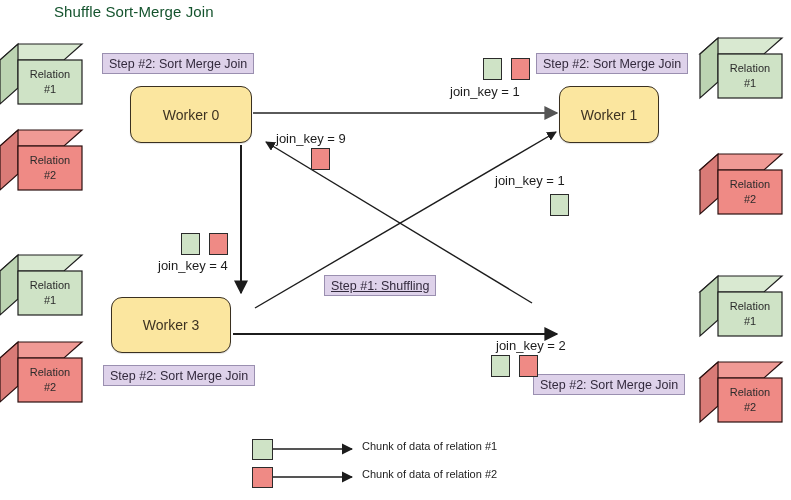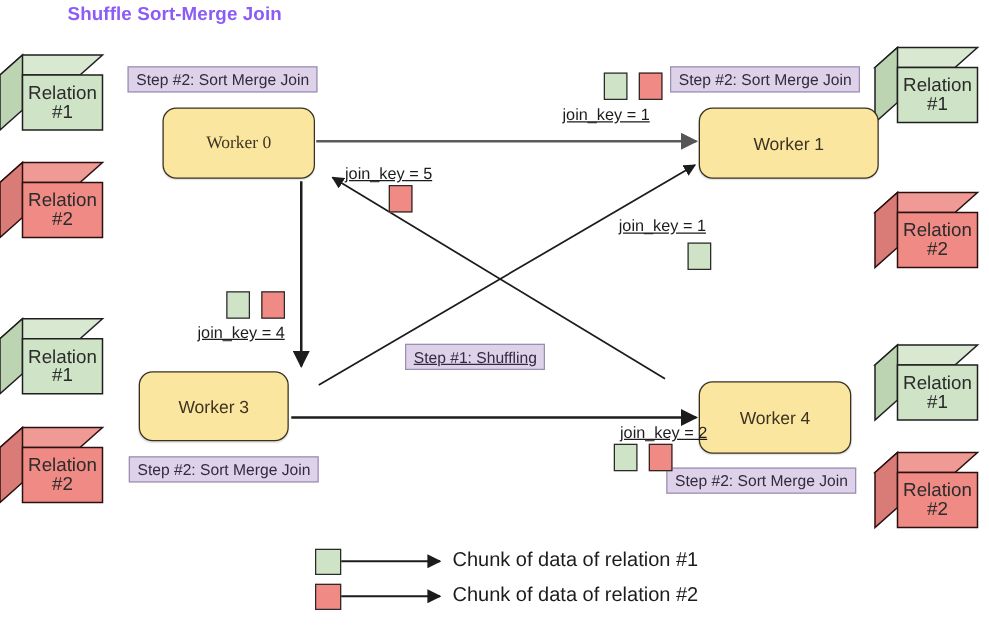--- a/index.html
+++ b/index.html
@@ -11,21 +11,21 @@
     position:relative;
   }
   #stage{position:absolute;inset:0;width:791px;height:500px;}
   svg#canvas{position:absolute;left:0;top:0;width:791px;height:500px;}
 
   .abs{position:absolute;}
 
   
   .title{
     left:54px;top:3px;
-    font-size:15px;font-weight:bold;color:#8b5cf6;
+    font-size:15px;font-weight:normal;color:#14532d;
     letter-spacing:0.1px;
     white-space:nowrap;
   }
 
   
   .worker{
     box-sizing:border-box;
     background:#fbe69f;
     border:1px solid #3a3020;
     border-radius:11px;
@@ -50,33 +50,33 @@
   
   .chunk{
     box-sizing:border-box;
     border:1px solid #2b2b2b;
   }
   .chunk.g{background:#cfe3c6;}
   .chunk.r{background:#ef8a85;}
 
   
   .jk{
-    font-size:13px;color:#1c1c1c;white-space:nowrap;text-decoration:underline;
+    font-size:13px;color:#1c1c1c;white-space:nowrap;
   }
   .legendtext{
-    font-size:16px;color:#1c1c1c;white-space:nowrap;
+    font-size:11px;color:#1c1c1c;white-space:nowrap;
   }
 
   
   .relbox{position:absolute;}
   .relbox svg{position:absolute;left:0;top:0;overflow:visible;}
   .relbox .rtext{
     position:absolute;
     display:flex;flex-direction:column;align-items:center;justify-content:center;
-    font-size:15px;line-height:15px;color:#2b2b2b;text-align:center;
+    font-size:11px;line-height:15px;color:#2b2b2b;text-align:center;
     pointer-events:none;
     border-radius:21px;
   }
 </style>
 </head>
 <body>
 
 <div id="stage">
 
   <svg id="canvas">
@@ -204,33 +204,32 @@
   <div class="abs steplabel" style="left:102px;top:53px;">Step #2: Sort Merge Join</div>
 
   <div class="abs steplabel" style="left:536px;top:53px;">Step #2: Sort Merge Join</div>
 
   <div class="abs steplabel" style="left:103px;top:365px;">Step #2: Sort Merge Join</div>
 
   <div class="abs steplabel" style="left:533px;top:374px;">Step #2: Sort Merge Join</div>
 
   <div class="abs steplabel" style="left:324px;top:275px;text-decoration:underline;">Step #1: Shuffling</div>
 
-  <div class="abs worker" style="left:130px;top:86px;width:122px;height:57px;font-family:Liberation Serif, serif;">Worker 0</div>
-
-  <div class="abs worker" style="left:559px;top:86px;width:144px;height:57px;">Worker 1</div>
+  <div class="abs worker" style="left:130px;top:86px;width:122px;height:57px;">Worker 0</div>
+
+  <div class="abs worker" style="left:559px;top:86px;width:100px;height:57px;">Worker 1</div>
 
   <div class="abs worker" style="left:111px;top:297px;width:120px;height:56px;">Worker 3</div>
 
-  <div class="abs worker" style="left:559px;top:305px;width:122px;height:58px;">Worker 4</div>
 
   <div class="abs chunk g" style="left:483px;top:58px;width:19px;height:22px;"></div>
   <div class="abs chunk r" style="left:511px;top:58px;width:19px;height:22px;"></div>
   <div class="abs jk" style="left:450px;top:84px;">join_key = 1</div>
 
-  <div class="abs jk" style="left:276px;top:131px;">join_key = 5</div>
+  <div class="abs jk" style="left:276px;top:131px;">join_key = 9</div>
   <div class="abs chunk r" style="left:311px;top:148px;width:19px;height:22px;"></div>
 
   <div class="abs chunk g" style="left:181px;top:233px;width:19px;height:22px;"></div>
   <div class="abs chunk r" style="left:209px;top:233px;width:19px;height:22px;"></div>
   <div class="abs jk" style="left:142px;top:258px;padding-left:16px;">join_key = 4</div>
 
   <div class="abs jk" style="left:495px;top:173px;">join_key = 1</div>
   <div class="abs chunk g" style="left:550px;top:194px;width:19px;height:22px;"></div>
 
   <div class="abs jk" style="left:455px;top:338px;margin-left:41px;">join_key = 2</div>

